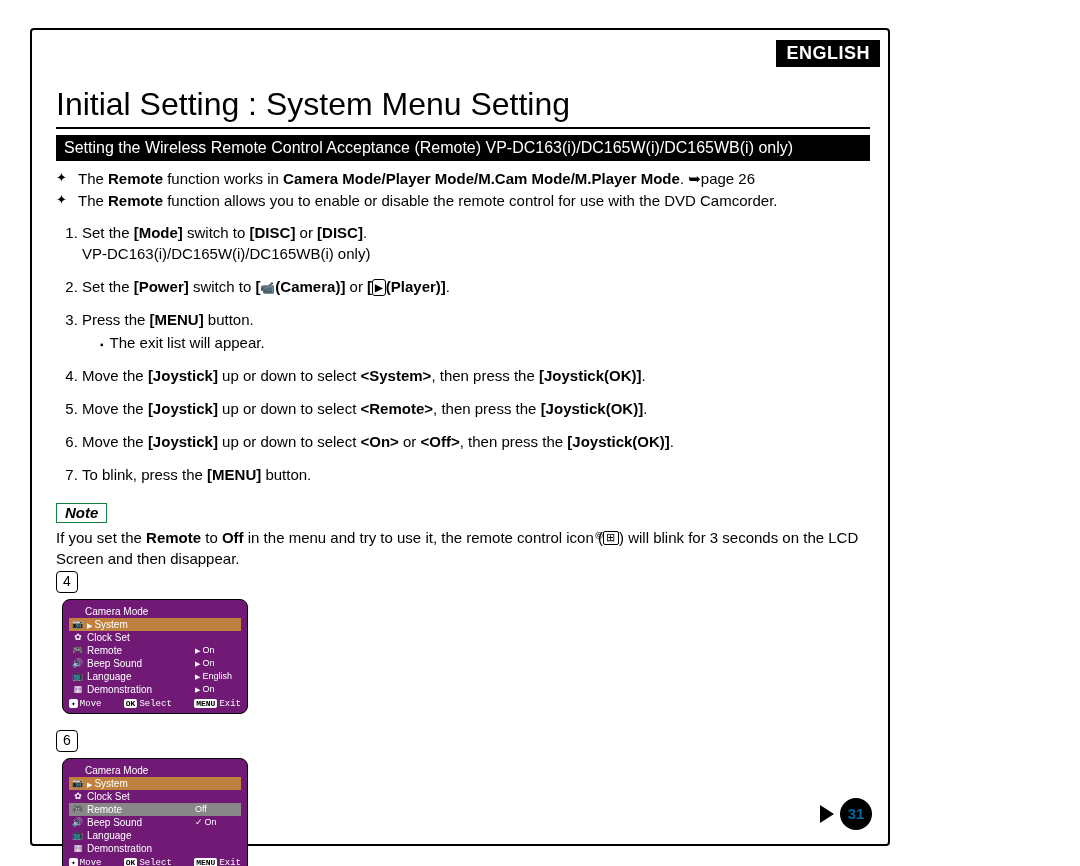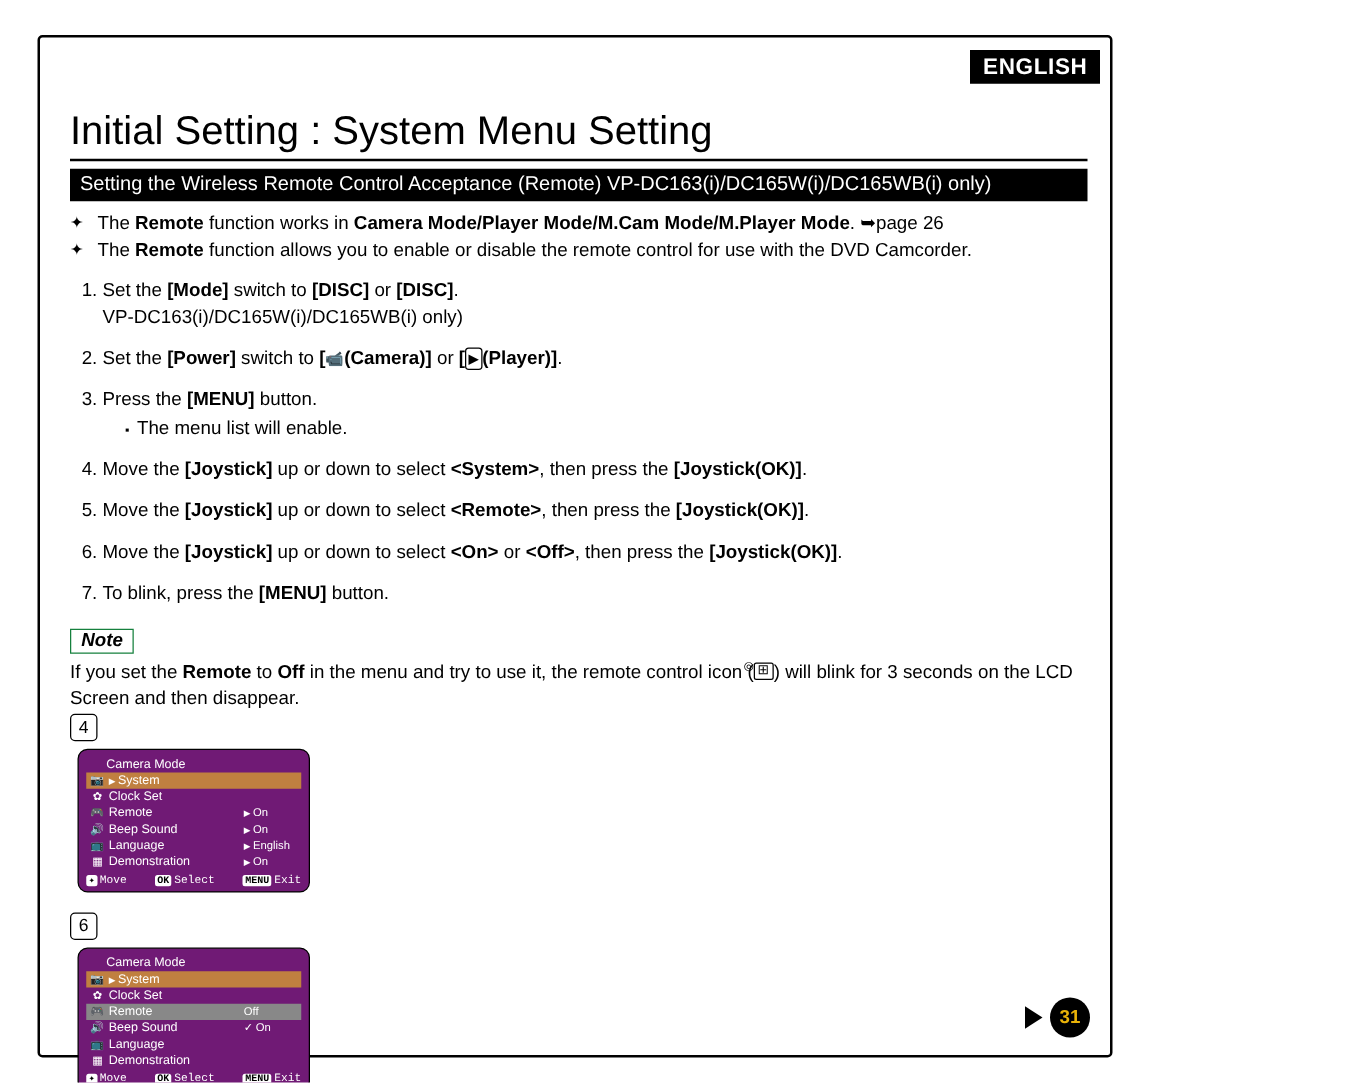--- a/index.html
+++ b/index.html
@@ -149,21 +149,21 @@
     font-size:9px; margin-top:3px; color:#fff;font-family:Liberation Mono, monospace;
   }
   .lcd-footer .k{
     background:#fff;color:#000;border-radius:2px;padding:0 2px;margin-right:2px;font-weight:bold;font-size:8px;
   }
 
   .pagefoot{
     position:absolute;
     bottom:36px; right:36px;
     width:32px;height:32px;
-    background:#000;color:#eab308;
+    background:#000;color:#0369a1;
     border-radius:50%;
     text-align:center;line-height:32px;
     font-size:15px;font-weight:bold;
   }
   .foot-tri{
     position:absolute;
     bottom:43px; right:74px;
     width:0;height:0;
     border-top:9px solid transparent;
     border-bottom:9px solid transparent;
@@ -199,21 +199,21 @@
           <li>
             <span>Set the </span><b>[Mode]</b><span> switch to </span><b>[DISC]</b><span> or </span><b>[DISC]</b><span>.</span><br>
             <span>VP-DC163(i)/DC165W(i)/DC165WB(i) only)</span>
           </li>
           <li>
             <span>Set the </span><b>[Power]</b><span> switch to </span><b>[<span class="icon-camera"></span><span>(Camera)]</span></b><span> or </span><b>[<span class="icon-box"><span class="icon-play"></span></span><span>(Player)]</span></b><span>.</span>
           </li>
           <li>
             <span>Press the </span><b>[MENU]</b><span> button.</span>
             <ul class="sub">
-                <li><span>The menu list will enable.</span></li>
+                <li><span>The exit list will appear.</span></li>
               </ul>
           </li>
           <li>
             <span>Move the </span><b>[Joystick]</b><span> up or down to select </span><b>&lt;System&gt;</b><span>, then press the </span><b>[Joystick(OK)]</b><span>.</span>
           </li>
           <li>
             <span>Move the </span><b>[Joystick]</b><span> up or down to select </span><b>&lt;Remote&gt;</b><span>, then press the </span><b>[Joystick(OK)]</b><span>.</span>
           </li>
           <li>
             <span>Move the </span><b>[Joystick]</b><span> up or down to select </span><b>&lt;On&gt;</b><span> or </span><b>&lt;Off&gt;</b><span>, then press the </span><b>[Joystick(OK)]</b><span>.</span>

